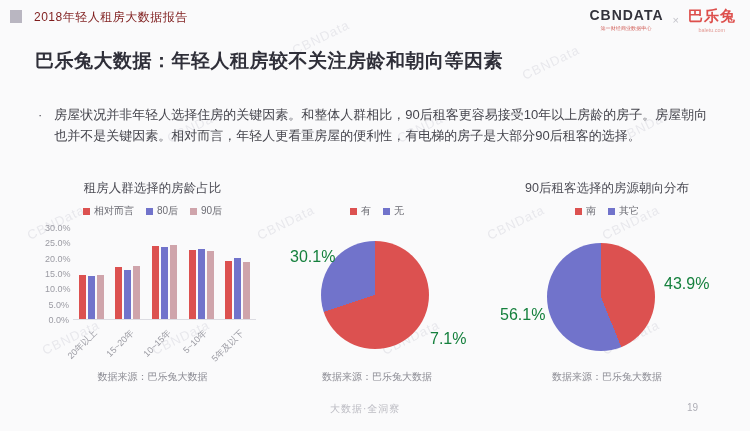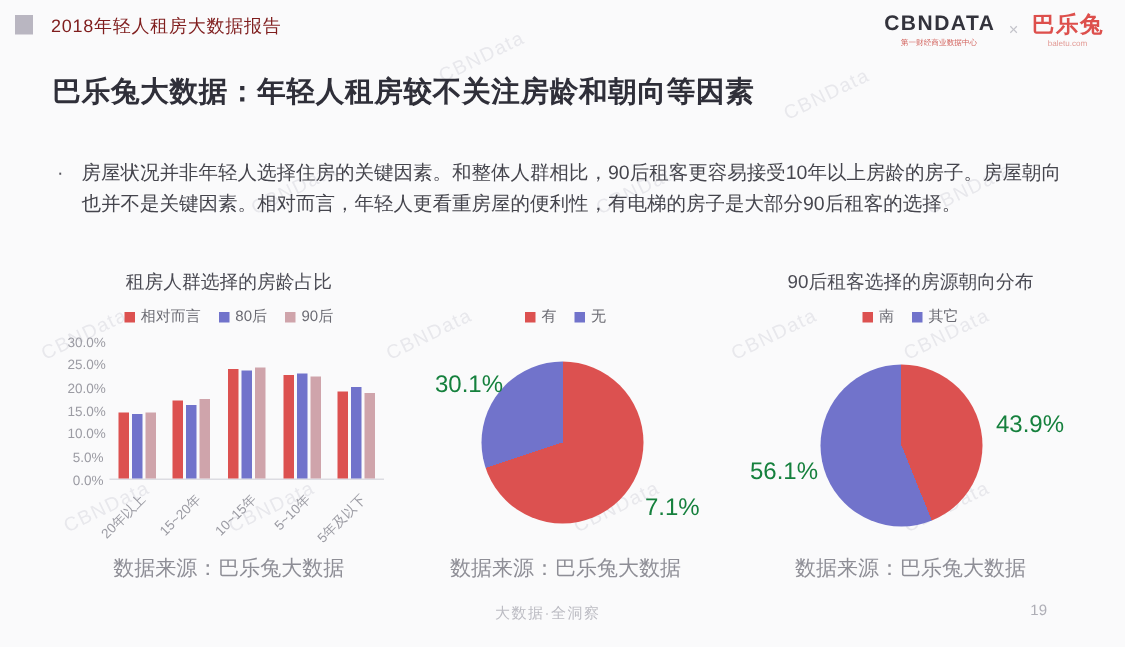--- a/index.html
+++ b/index.html
@@ -56,21 +56,21 @@
   .bar-group { flex:1; display:flex; align-items:flex-end; justify-content:center; gap:2px; }
   .bar { width:7px; }
   .xlabels { position:absolute; left:28px; right:4px; top:142px; height:52px; }
   .xlabel { position:absolute; width:62px; text-align:right; font-size:9px; color:#9b9ba3;
             transform:rotate(-45deg); transform-origin:100% 0; white-space:nowrap; }
 
   
   .pie { position:absolute; width:108px; height:108px; border-radius:50%; }
   .pie-label { position:absolute; font-size:16px; color:#15803d;text-align:center; }
   .source { position:absolute; left:0; right:0; top:192px; text-align:center;
-            font-size:14px; color:#8e8e96; }
+            font-size:10px; color:#8e8e96; }
 
   
   .footer-slogan { left:330px; top:402px; font-size:10px; color:#bcbcc3; letter-spacing:1px; }
   .page-number   { right:52px; top:402px; font-size:10px; color:#aeaeb6; }
 </style>
 </head>
 <body>
 
 <div id="watermarks">
     <div class="wm" style="left: 25px; top: 215px;">CBNData</div>

